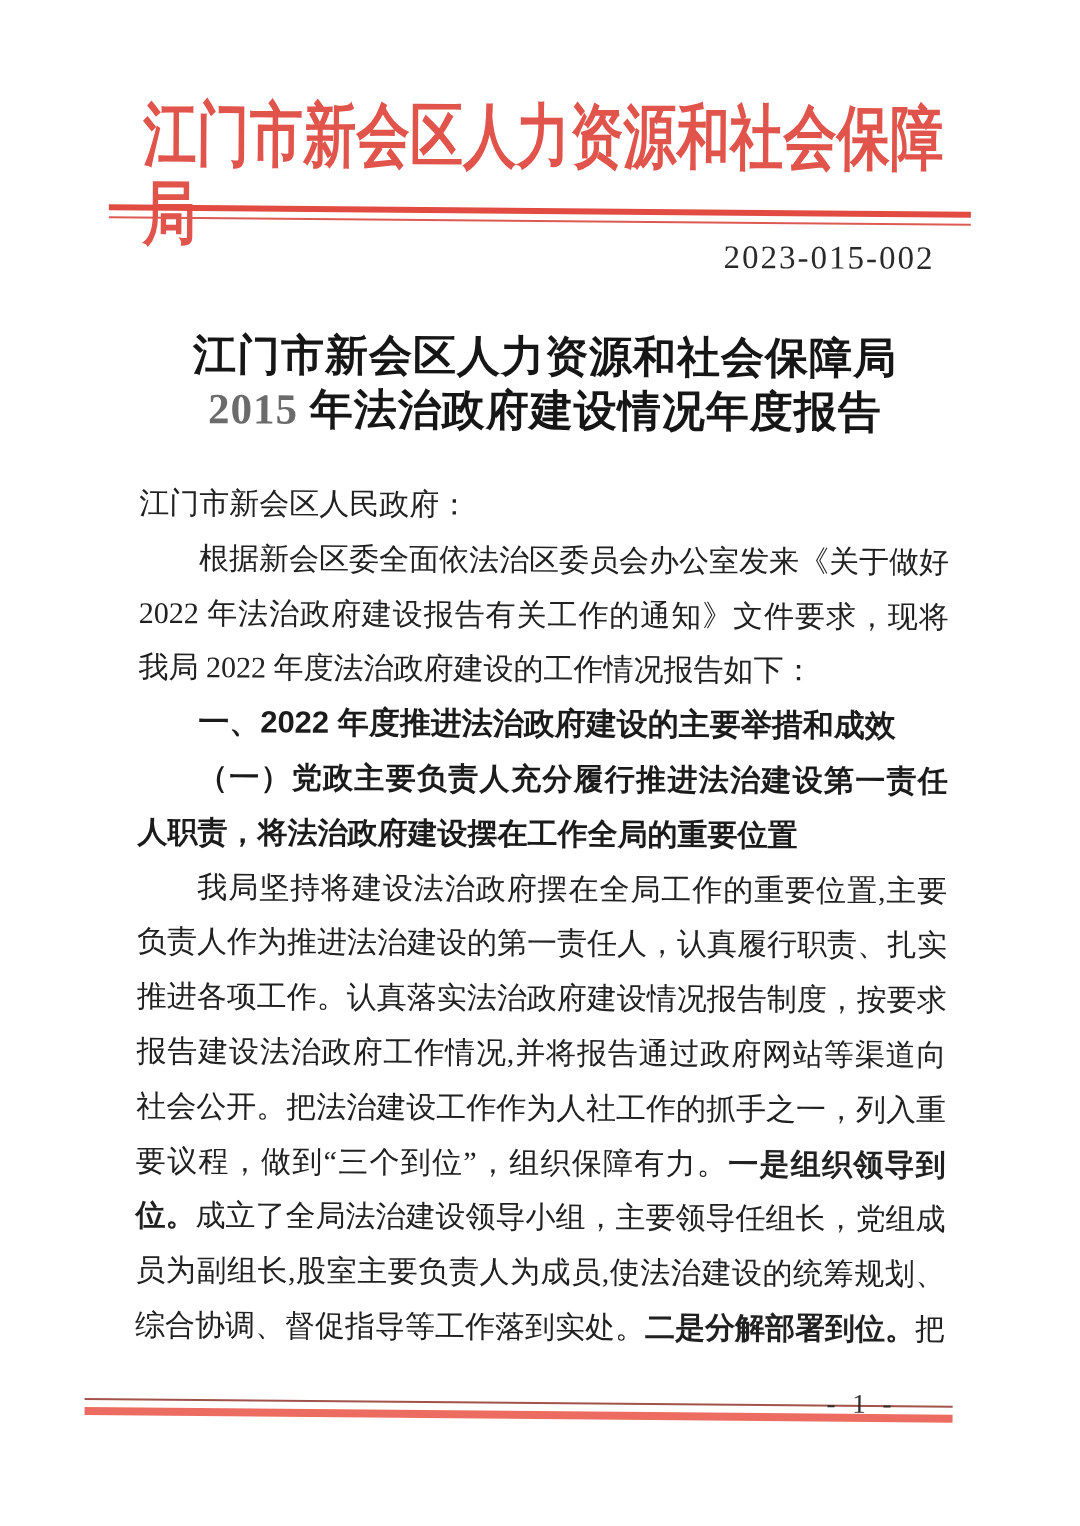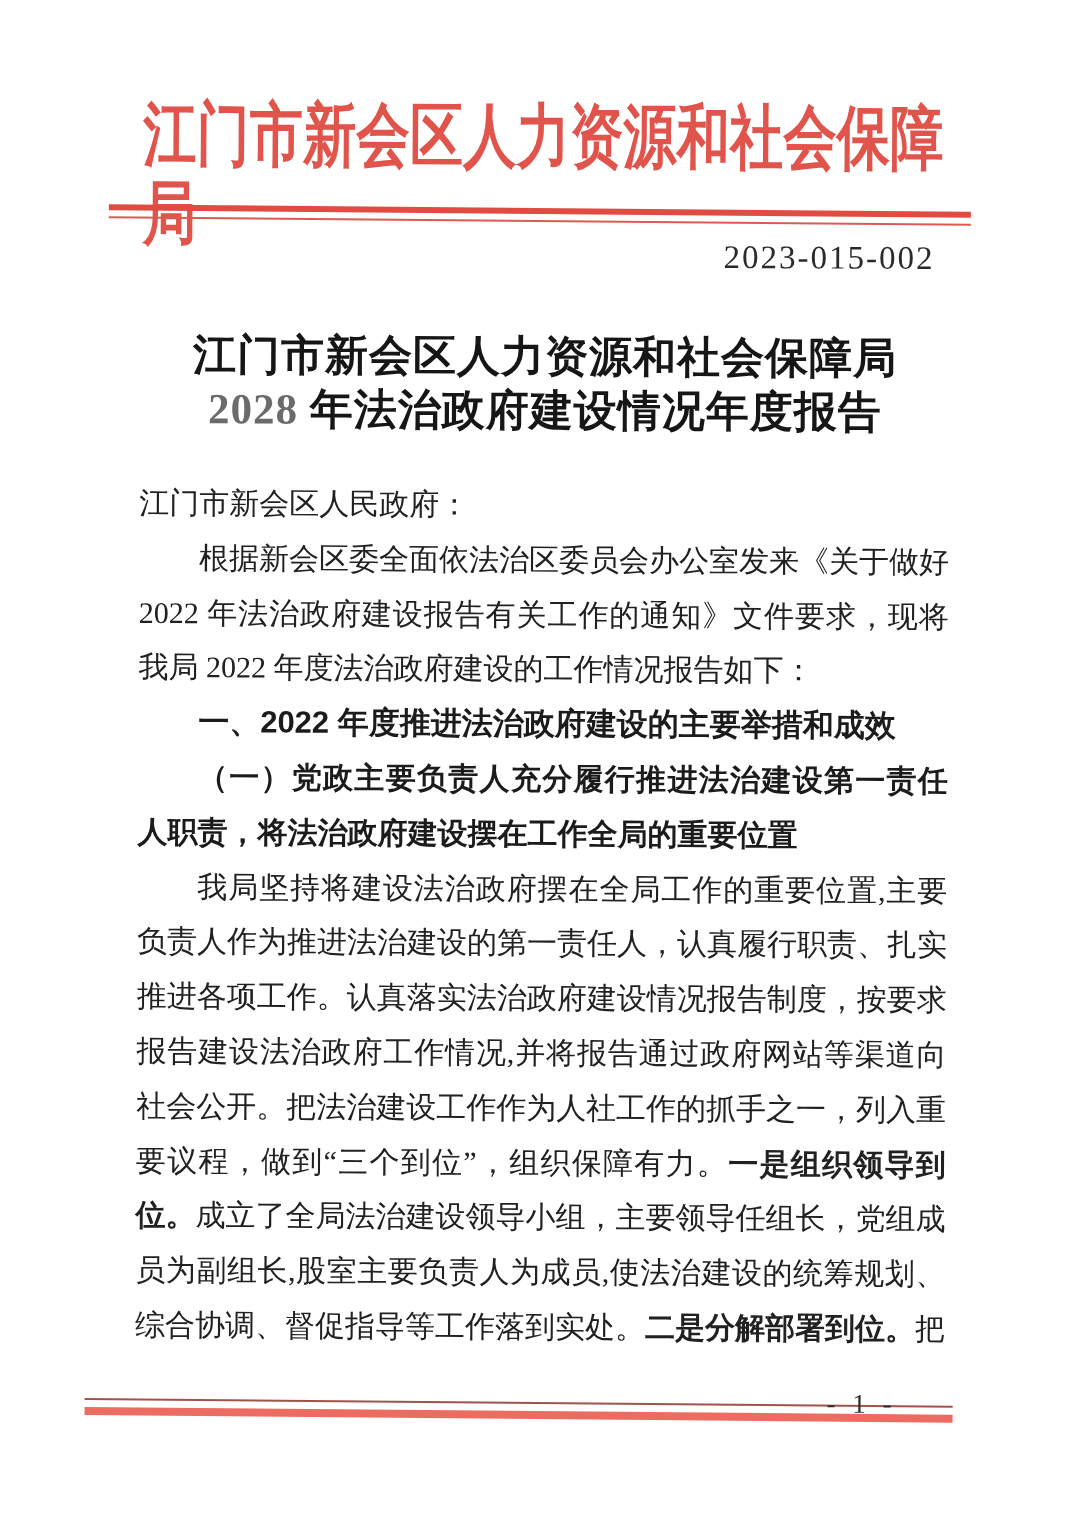--- a/index.html
+++ b/index.html
@@ -139,21 +139,21 @@
 
     <div class="letterhead">江门市新会区人力资源和社会保障局</div>
 
     <div class="head-rule-thick"></div>
     <div class="head-rule-thin"></div>
 
     <div class="doc-number">2023-015-002</div>
 
     <div class="title">
       <div>江门市新会区人力资源和社会保障局</div>
-      <div><span class="year-gray">2028 </span><span>年法治政府建设情况年度报告</span></div>
+      <div><span class="year-gray">2015 </span><span>年法治政府建设情况年度报告</span></div>
     </div>
 
     <main class="body-text" id="body-lines">
         <div class="line "><span>江门市新会区人民政府：</span></div>
         <div class="line fill indent"><span>根据新会区委全面依法治区委员会办公室发来《关于做好</span></div>
         <div class="line fill "><span>2022 年法治政府建设报告有关工作的通知》文件要求，现将</span></div>
         <div class="line "><span>我局 2022 年度法治政府建设的工作情况报告如下：</span></div>
         <div class="line h1 indent"><span class="b">一、2022 年度推进法治政府建设的主要举措和成效</span></div>
         <div class="line h2 fill indent"><span class="b">（一）党政主要负责人充分履行推进法治建设第一责任</span></div>
         <div class="line h2 "><span class="b">人职责，将法治政府建设摆在工作全局的重要位置</span></div>

